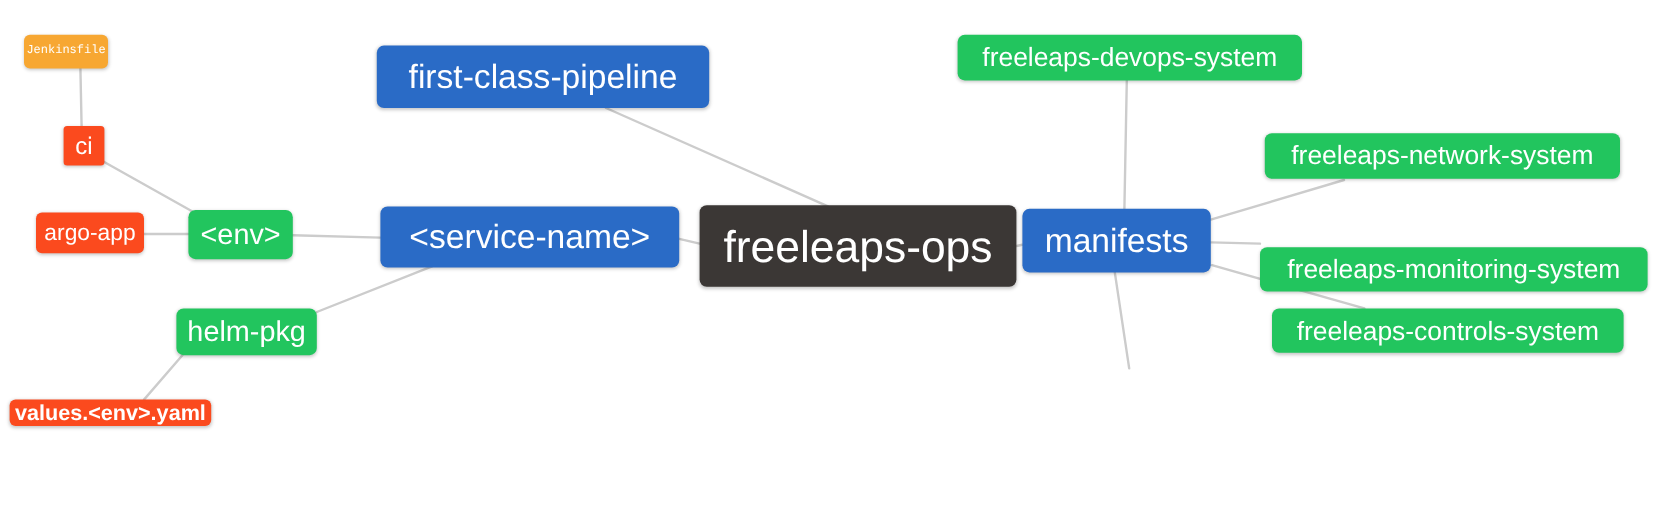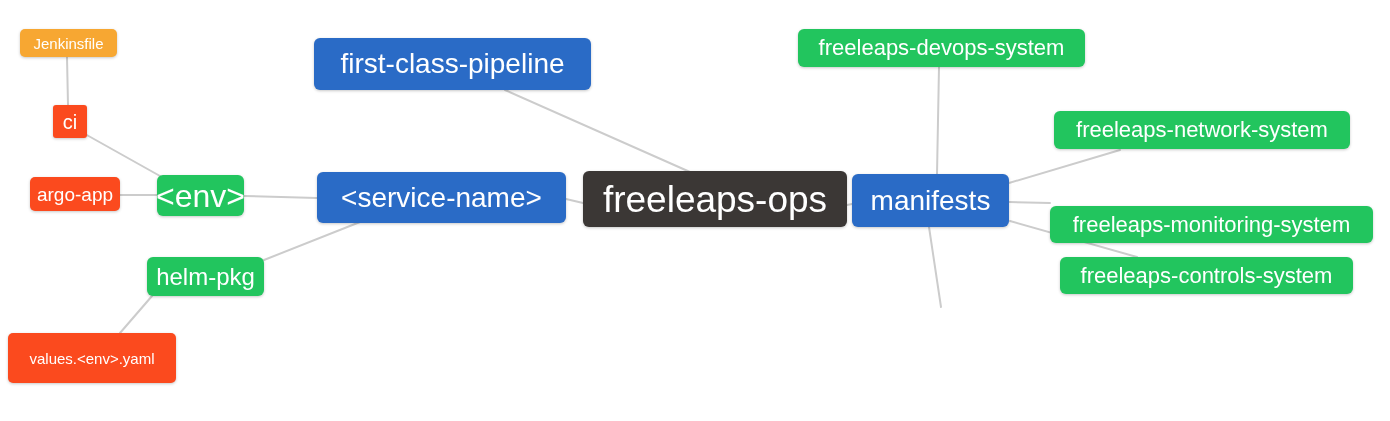--- a/index.html
+++ b/index.html
@@ -34,29 +34,29 @@
     cursor: pointer;
     line-height: 1;
   }
   .node.blue   { background: #2a6bc6; }
   .node.green  { background: #22c55e; }
   .node.orange { background: #f7a732; }
   .node.red    { background: #fb4a1e; }
   .node.dark   { background: #3b3735; }
 
   
-  .n-jenkinsfile   { left: 20px;   top: 29px;  width: 97px;  height: 28px; font-size: 15px; border-radius: 5px; }
+  .n-jenkinsfile   { left: 20px;   top: 29px;  width: 70px;  height: 28px; font-size: 10px; border-radius: 5px; font-family: Liberation Mono, monospace; }
   .n-ci            { left: 53px;   top: 105px; width: 34px;  height: 33px; font-size: 20px; border-radius: 3px; }
   .n-argo-app      { left: 30px;   top: 177px; width: 90px;  height: 34px; font-size: 19px; border-radius: 5px; }
-  .n-env           { left: 157px;  top: 175px; width: 87px;  height: 41px; font-size: 32px; }
+  .n-env           { left: 157px;  top: 175px; width: 87px;  height: 41px; font-size: 24px; }
   .n-helm-pkg      { left: 147px;  top: 257px; width: 117px; height: 39px; font-size: 24px; }
-  .n-values        { left: 8px;    top: 333px; width: 168px; height: 50px; font-size: 15px; border-radius: 5px; }
+  .n-values        { left: 8px;    top: 333px; width: 168px; height: 22px; font-size: 18px; border-radius: 5px; font-weight: bold; }
   .n-fcp           { left: 314px;  top: 38px;  width: 277px; height: 52px; font-size: 28px; }
   .n-service       { left: 317px;  top: 172px; width: 249px; height: 51px; font-size: 28px; }
-  .n-ops           { left: 583px;  top: 171px; width: 264px; height: 56px; font-size: 37px; }
+  .n-ops           { left: 583px;  top: 171px; width: 264px; height: 68px; font-size: 37px; }
   .n-manifests     { left: 852px;  top: 174px; width: 157px; height: 53px; font-size: 28px; }
   .n-devops        { left: 798px;  top: 29px;  width: 287px; height: 38px; font-size: 22px; }
   .n-network       { left: 1054px; top: 111px; width: 296px; height: 38px; font-size: 22px; }
   .n-monitoring    { left: 1050px; top: 186px; width: 323px; height: 37px; font-size: 22px; margin-top: 20px; }
   .n-controls      { left: 1060px; top: 257px; width: 293px; height: 37px; font-size: 22px; }
   .n-storage       { left: 813px;  top: 307px; width: 287px; height: 38px; font-size: 22px; }
 </style>
 </head>
 <body>
 

